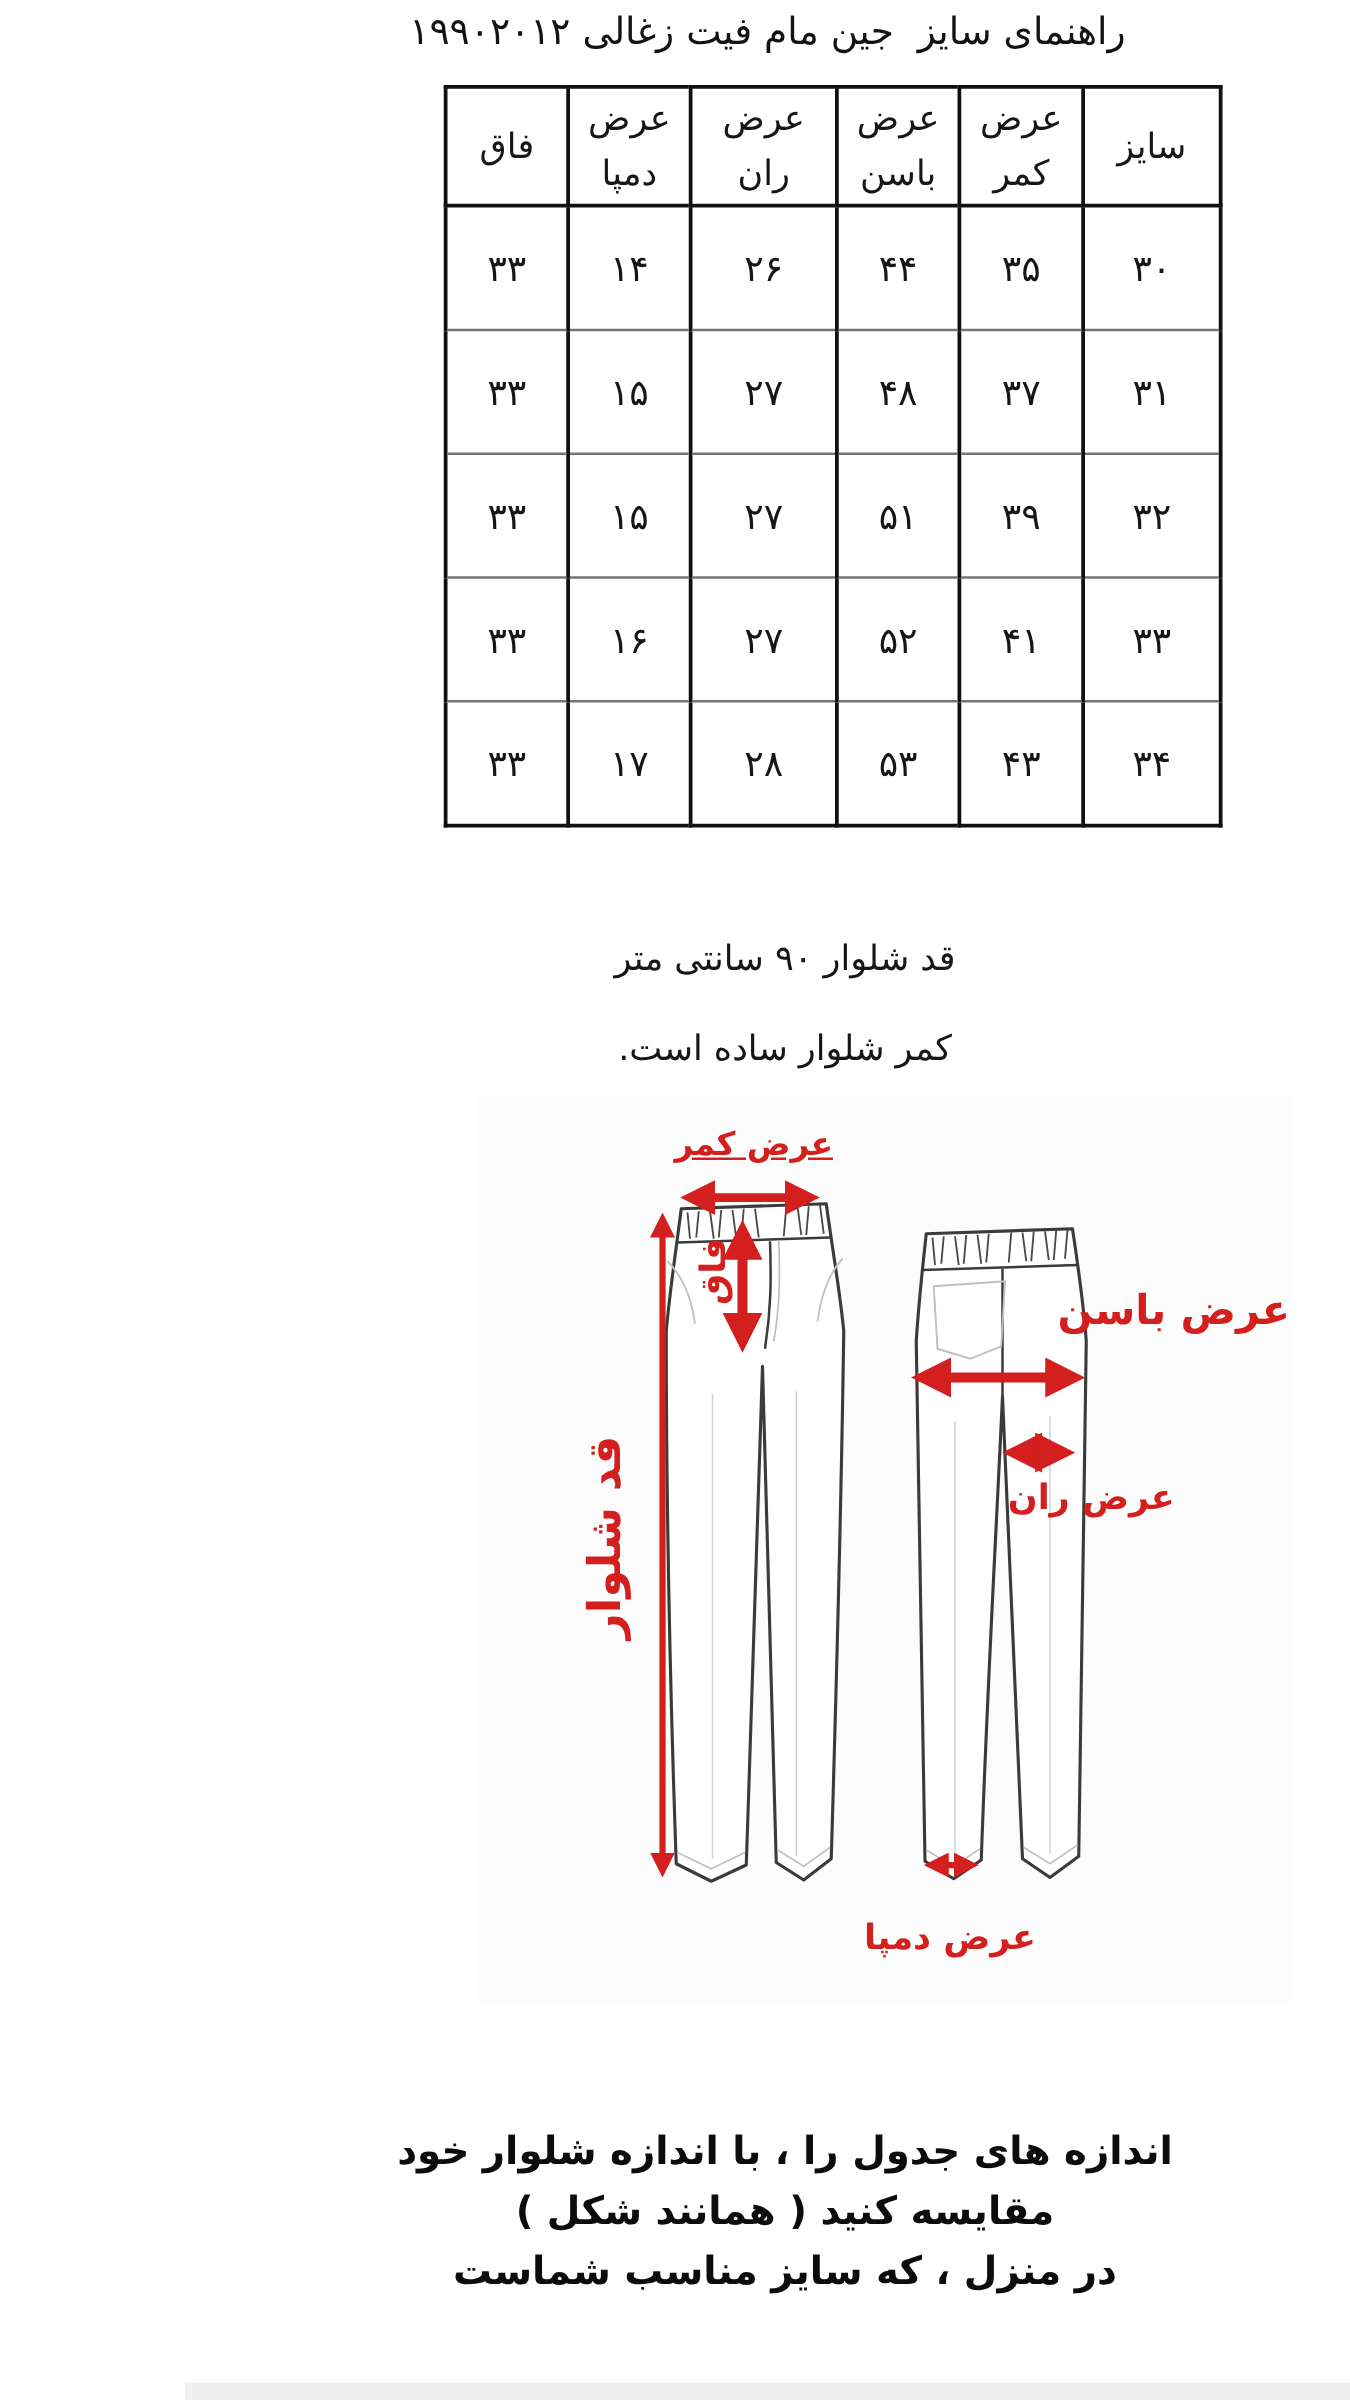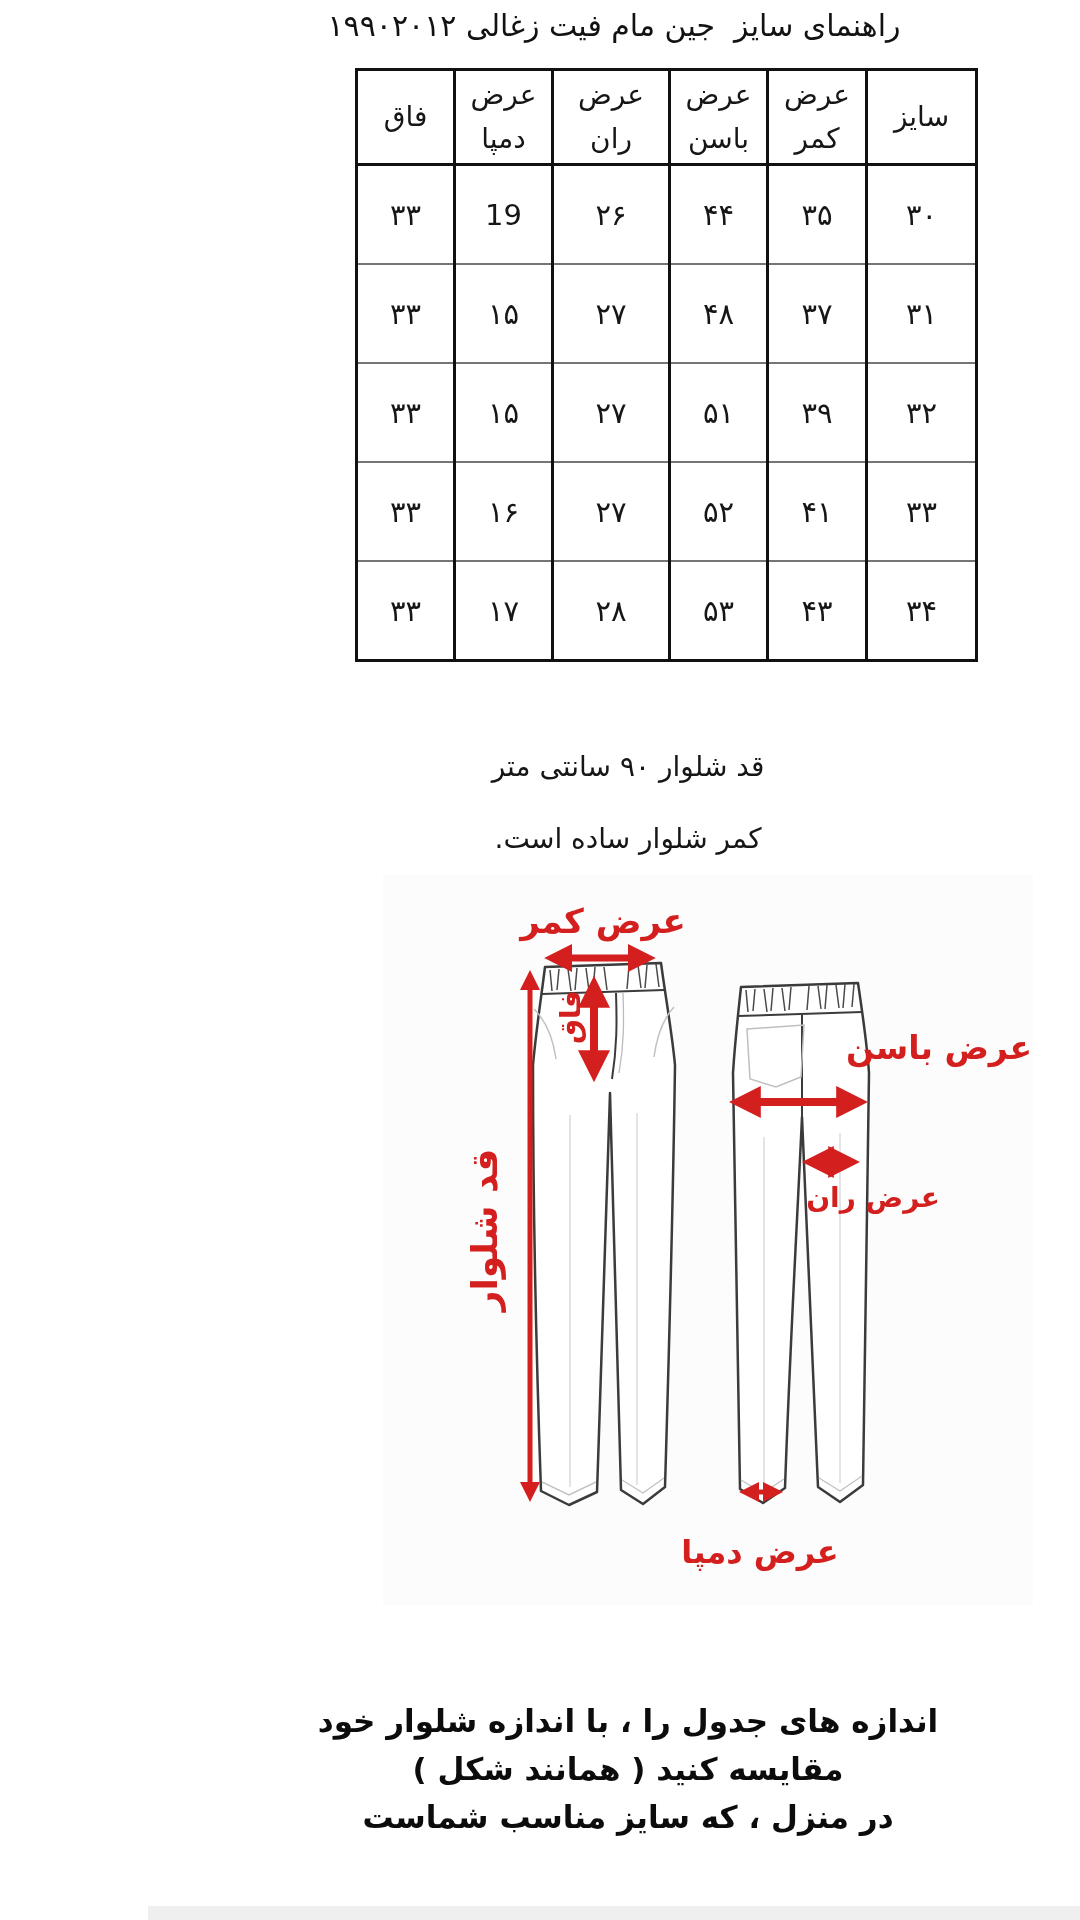--- a/index.html
+++ b/index.html
@@ -24,26 +24,26 @@
     height:97px;font-size:29px;
     border-top:2px solid #757575;border-bottom:2px solid #757575;margin-left:40px;
   }
   table.size-table tbody tr:last-child td{border-bottom:3px solid #111;}
   .note{position:absolute;left:0;width:960px;text-align:center;font-size:28px;color:#161616;}
   .note-length{top:750px;}
   .note-waist{top:822px;}
   .diagram{position:absolute;left:235px;top:875px;width:650px;height:730px;background:#fcfcfc;}
   .diagram svg{position:absolute;left:0;top:0;}
   .dlabel{position:absolute;color:#d41f1f;font-weight:bold;text-align:center;white-space:nowrap;}
-  .lbl-waist{left:120px;top:26px;width:200px;font-size:34px;}
+  .lbl-waist{left:120px;top:26px;width:200px;font-size:26px;text-decoration:underline;}
   .lbl-qad{left:2px;top:332px;width:200px;height:46px;line-height:46px;font-size:36px;transform:rotate(-90deg);}
   .lbl-faq{left:118px;top:122px;width:140px;height:40px;line-height:40px;font-size:28px;transform:rotate(-90deg);}
   .lbl-basan{left:456px;top:153px;width:200px;font-size:33px;}
   .lbl-ran{left:400px;top:306px;width:180px;font-size:28px;}
-  .lbl-dampa{left:277px;top:658px;width:200px;font-size:32px;}
+  .lbl-dampa{left:277px;top:658px;width:200px;font-size:28px;}
   .footer{
     position:absolute;left:130px;top:1697px;width:700px;text-align:center;
     font-weight:bold;font-size:31px;line-height:48px;color:#0c0c0c;
   }
   .bottom-strip{position:absolute;left:0;bottom:0;width:100%;height:14px;background:#efefef;}
 </style>
 </head>
 <body>
 
 <div class="page">
@@ -86,21 +86,21 @@
             <span></span>
           </th>
       </tr>
     </thead>
     <tbody>
       <tr>
         <td>۳۰</td>
         <td>۳۵</td>
         <td>۴۴</td>
         <td>۲۶</td>
-        <td>19</td>
+        <td>۱۴</td>
         <td>۳۳</td>
       </tr>
       <tr>
         <td>۳۱</td>
         <td>۳۷</td>
         <td>۴۸</td>
         <td>۲۷</td>
         <td>۱۵</td>
         <td>۳۳</td>
       </tr>

